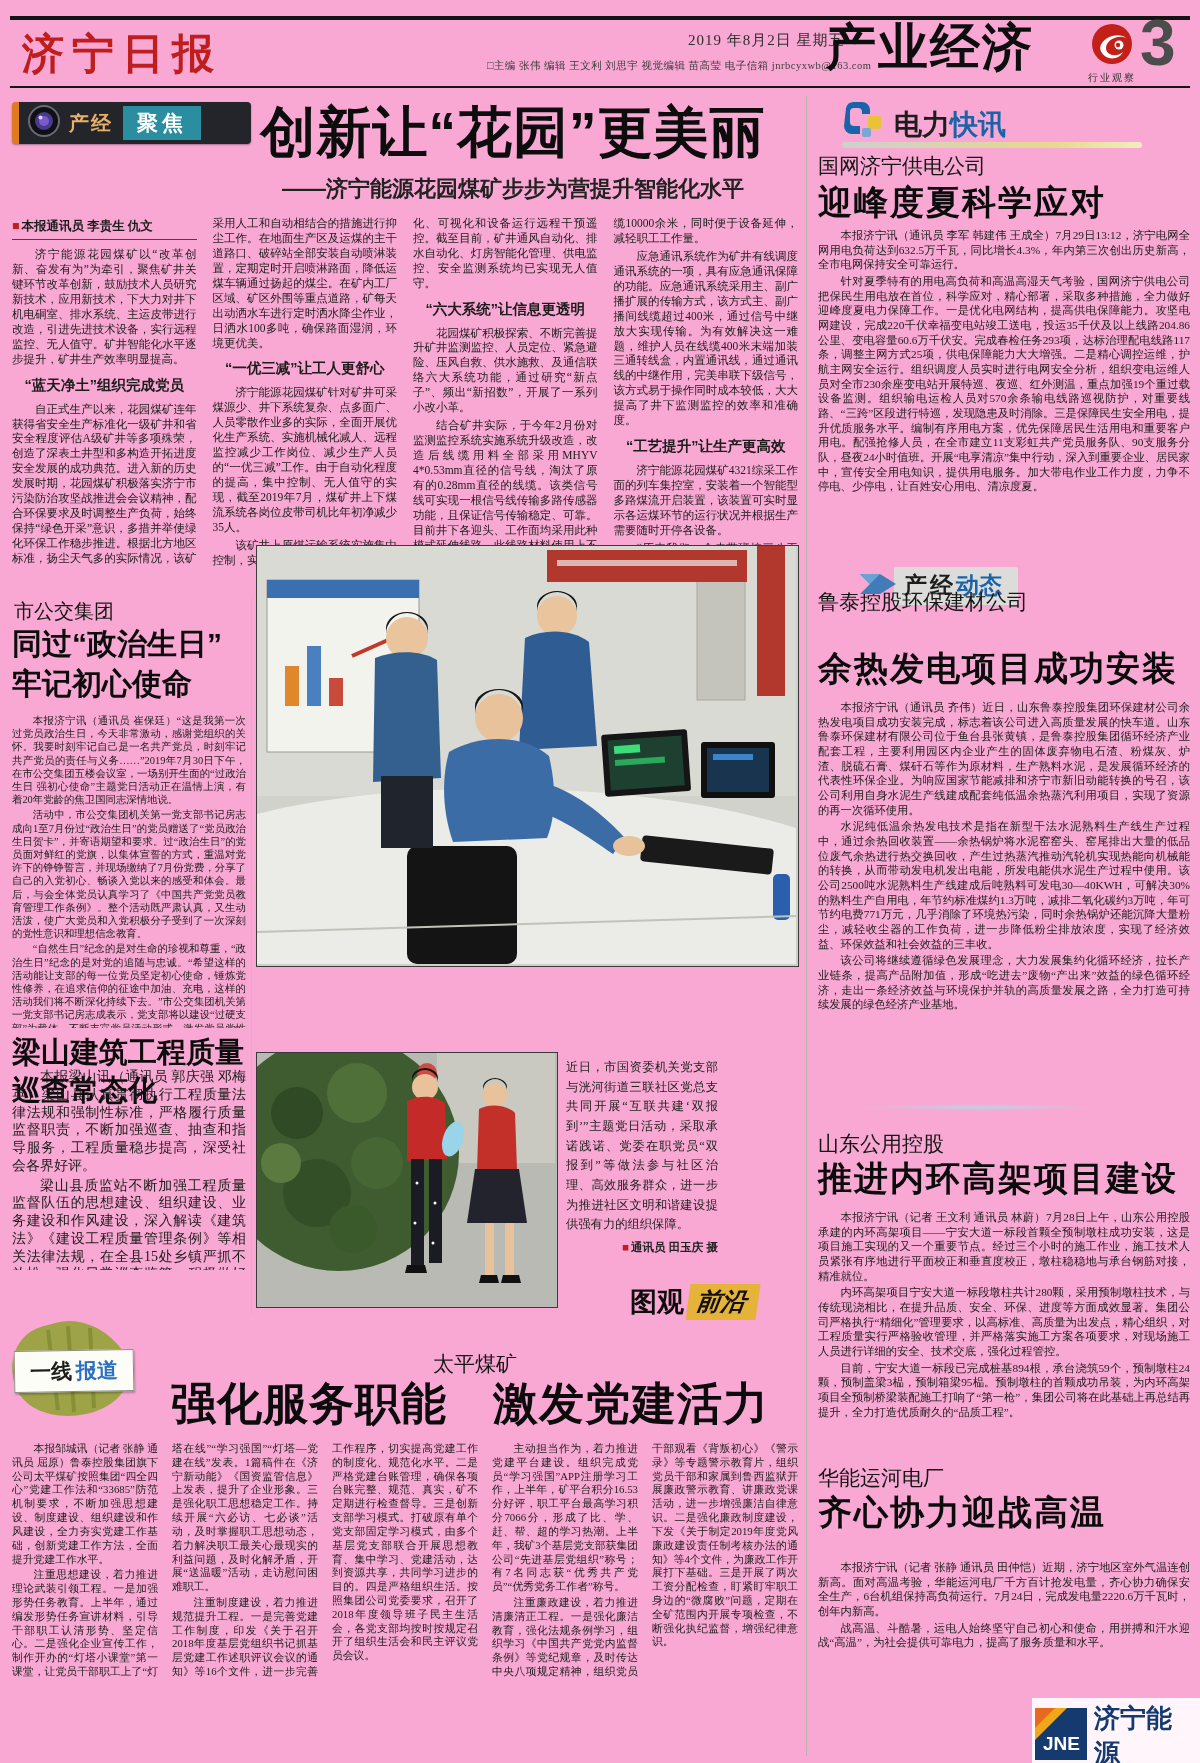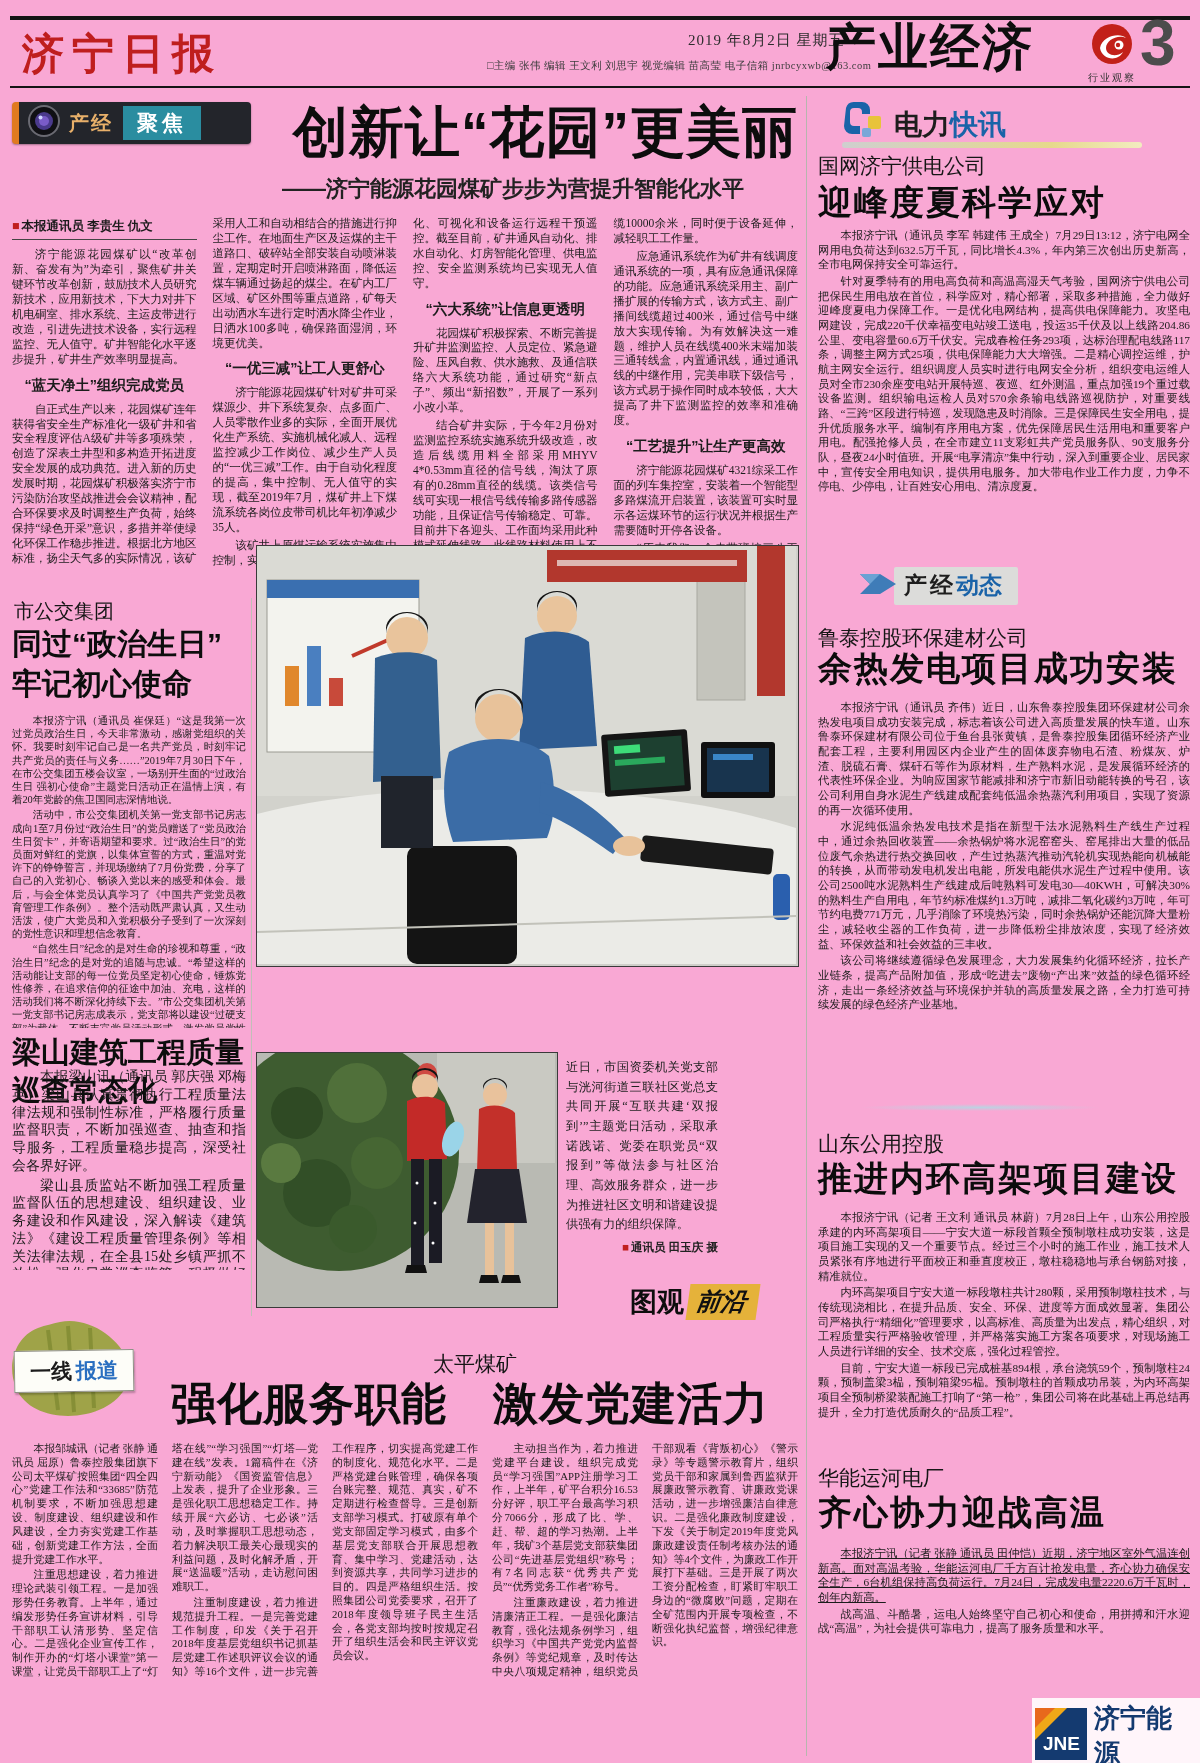--- a/index.html
+++ b/index.html
@@ -15,21 +15,21 @@
   .dateline{left:688px;top:31px;font-size:15px;color:#2d2d2d;font-weight:normal;letter-spacing:1px;}
   .sectiontitle{left:826px;top:14px;font-size:50px;font-weight:900;letter-spacing:2px;color:#0e0e0e;}
   .obs{left:1084px;top:22px;width:56px;text-align:center;}
   .obs-label{font-size:10px;letter-spacing:2px;color:#333;margin-top:1px;}
   .pagenum{left:1140px;top:6px;font-size:64px;font-weight:bold;color:#4c4c4c;}
   
   .vline-right{left:806px;top:96px;width:1px;height:1660px;background:#b8b5ae;}
   .vline-mid{left:251px;top:598px;width:1px;height:718px;background:#c2bfb8;}
   
   .lead-badge{left:12px;top:102px;}
-  .lead-head{left:228px;top:96px;width:570px;text-align:right;font-size:55px;font-weight:900;letter-spacing:1px;color:#0d0d0d;}
+  .lead-head{left:228px;top:96px;width:570px;text-align:center;font-size:55px;font-weight:900;letter-spacing:1px;color:#0d0d0d;}
   .lead-dek{left:228px;top:174px;width:570px;text-align:center;font-size:22px;font-weight:600;color:#222;}
   .lead-body{left:12px;top:216px;width:786px;height:358px;column-count:4;column-gap:16px;
              font-size:11.5px;line-height:1.3;text-align:justify;overflow:hidden;}
   .lead-body p{margin:0 0 3px;text-indent:2em;}
   .byline-row{font-weight:bold;border-bottom:1px solid #444;padding:2px 0 5px;margin:0 0 7px;font-size:12.5px;}
   .redsq{color:#c01f1f;margin-right:2px;}
   .subhead{font-size:14.5px;font-weight:bold;text-align:center;margin:9px 0 7px;font-family:"Liberation Sans","DejaVu Sans",sans-serif;}
   
   .bus-kicker{left:14px;top:598px;font-size:20px;color:#161616;}
   .bus-head{left:12px;top:624px;width:234px;font-size:30px;font-weight:900;line-height:1.32;color:#0d0d0d;}
@@ -65,21 +65,21 @@
      background:linear-gradient(90deg,#cfcfcf,#e6d98c 70%,#f2ecc0);}
   .r-kicker{font-size:21px;color:#161616;}
   .r-head{font-size:34px;font-weight:900;letter-spacing:2px;color:#0c0c0c;}
   .k1{left:818px;top:152px;} .h1x{left:818px;top:180px;}
   .b1{left:818px;top:228px;width:372px;height:334px;}
   .colbody{font-size:11.3px;line-height:1.3;text-align:justify;overflow:hidden;position:absolute;}
   .dyn-badge{left:858px;top:566px;display:flex;align-items:center;}
   .dyn-bar{background:#dcdcda;padding:3px 16px 4px 10px;display:flex;align-items:center;border-radius:2px;}
   .dyn-t1{font-size:23px;font-weight:900;color:#1d1d1d;letter-spacing:3px;}
   .dyn-t2{font-size:23px;font-weight:900;color:#1a63a8;}
-  .k2{left:818px;top:624px;} .h2x{left:818px;top:646px;}
+  .k2{left:818px;top:588px;} .h2x{left:818px;top:646px;}
   .b2{left:818px;top:700px;width:372px;height:348px;}
   .flute-badge{left:842px;top:1058px;display:flex;align-items:center;gap:6px;}
   .fl-t1{font-size:26px;font-weight:900;color:#1d1d1d;}
   .fl-t2{font-size:26px;font-weight:900;color:#1a63a8;}
   .fl-shadow{position:absolute;left:860px;top:1104px;width:240px;height:7px;border-radius:50%;
      background:radial-gradient(closest-side,#bcd2e2,#fbfaf700);}
   .k3{left:818px;top:1130px;} .h3x{left:818px;top:1156px;}
   .b3{left:818px;top:1210px;width:372px;height:240px;}
   .k4{left:818px;top:1464px;} .h4x{left:818px;top:1490px;}
   .b4{left:818px;top:1544px;width:372px;height:212px;}
@@ -329,21 +329,21 @@
   <div class="abs r-head h3x sans">推进内环高架项目建设</div>
   <div class="abs colbody b3">
     <p style="text-indent:2em;margin:0 0 2px;">本报济宁讯（记者 王文利 通讯员 林蔚）7月28日上午，山东公用控股承建的内环高架项目——宁安大道一标段首颗全预制墩柱成功安装，这是项目施工实现的又一个重要节点。经过三个小时的施工作业，施工技术人员紧张有序地进行平面校正和垂直度校正，墩柱稳稳地与承台钢筋对接，精准就位。</p>
     <p style="text-indent:2em;margin:0 0 2px;">内环高架项目宁安大道一标段墩柱共计280颗，采用预制墩柱技术，与传统现浇相比，在提升品质、安全、环保、进度等方面成效显著。集团公司严格执行“精细化”管理要求，以高标准、高质量为出发点，精心组织，对工程质量实行严格验收管理，并严格落实施工方案各项要求，对现场施工人员进行详细的安全、技术交底，强化过程管控。</p>
     <p style="text-indent:2em;margin:0;">目前，宁安大道一标段已完成桩基894根，承台浇筑59个，预制墩柱24颗，预制盖梁3榀，预制箱梁95榀。预制墩柱的首颗成功吊装，为内环高架项目全预制桥梁装配施工打响了“第一枪”，集团公司将在此基础上再总结再提升，全力打造优质耐久的“品质工程”。</p>
   </div>
 
   <div class="abs r-kicker k4 sans">华能运河电厂</div>
   <div class="abs r-head h4x sans">齐心协力迎战高温</div>
   <div class="abs colbody b4">
-    <p style="text-indent:2em;margin:2px 0 2px;text-decoration:underline;">本报济宁讯（记者 张静 通讯员 田仲恺）近期，济宁地区室外气温连创新高。面对高温考验，华能运河电厂千方百计抢发电量，齐心协力确保安全生产，6台机组保持高负荷运行。7月24日，完成发电量2220.6万千瓦时，创年内新高。</p>
+    <p style="text-indent:2em;margin:16px 0 2px;">本报济宁讯（记者 张静 通讯员 田仲恺）近期，济宁地区室外气温连创新高。面对高温考验，华能运河电厂千方百计抢发电量，齐心协力确保安全生产，6台机组保持高负荷运行。7月24日，完成发电量2220.6万千瓦时，创年内新高。</p>
     <p style="text-indent:2em;margin:0;">战高温、斗酷暑，运电人始终坚守自己初心和使命，用拼搏和汗水迎战“高温”，为社会提供可靠电力，提高了服务质量和水平。</p>
   </div>
 
   <div class="abs jne">
     <span>
       <svg width="52" height="52" viewBox="0 0 52 52">
         <rect x="0" y="0" width="52" height="52" fill="#143a70"></rect>
         <polygon points="0,0 32,0 0,32" fill="#f0a818"></polygon>
         <polygon points="0,0 20,0 0,20" fill="#e8681c"></polygon>
         <text x="8" y="42" font-family="Liberation Sans, DejaVu Sans, sans-serif" font-size="19" font-weight="bold" fill="#ffffff">JNE</text>

